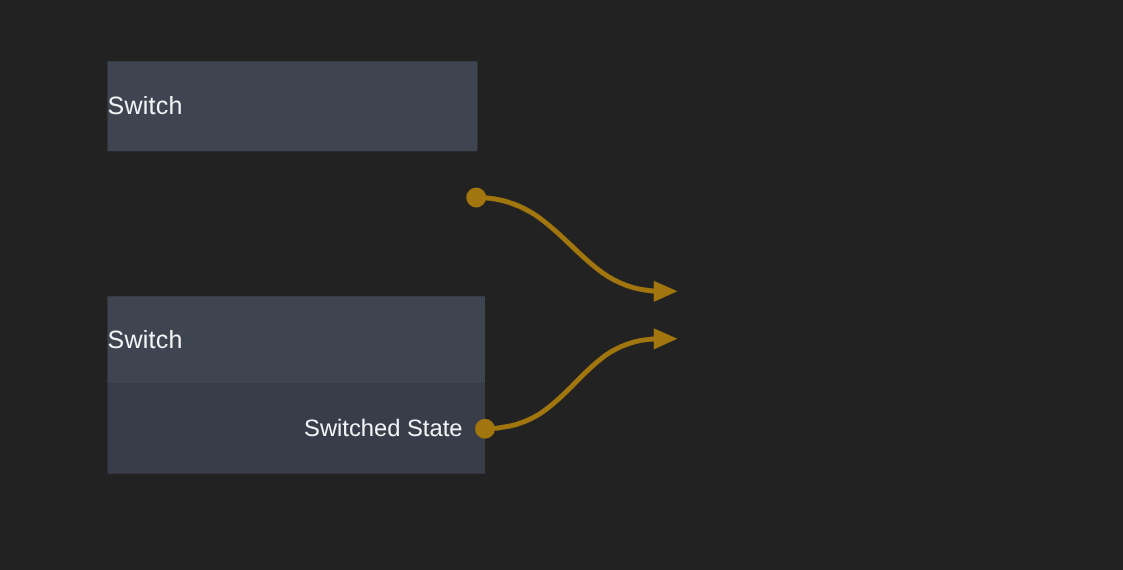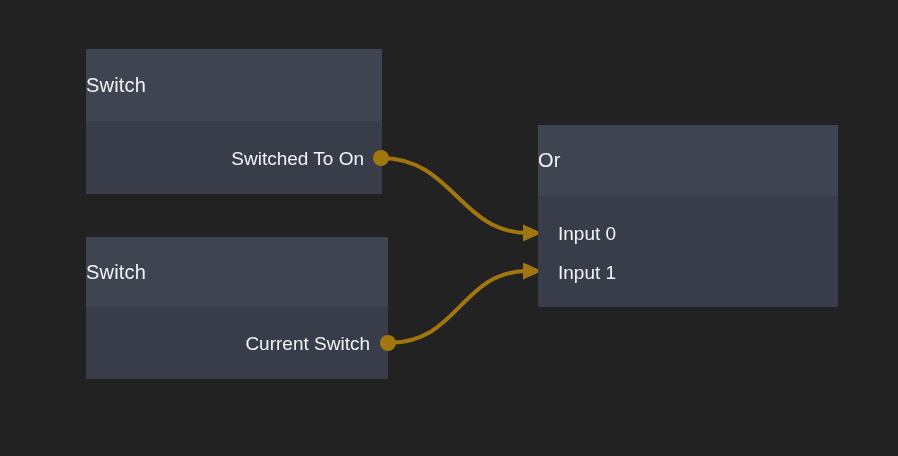--- a/index.html
+++ b/index.html
@@ -78,36 +78,24 @@
       <g>
         <path d="M 388 343 C 460 343, 460 271, 528 271" fill="none" stroke="#a2760f" stroke-width="4"></path>
         <polygon points="542,271 523,262.5 523,279.5" fill="#a2760f"></polygon>
       </g>
     </svg>
 
 <div class="node" style="left: 86px; top: 49px; width: 296px; height: 145px; color: rgb(241, 243, 245);">
       <div class="node-header" style="height: 72px; background: rgb(62, 68, 80);">
         <span>Switch</span>
       </div>
-      <div class="node-body" style="top: 72px; background: rgb(56, 61, 73);">
-        <div class="port-row output" style="top: 17.5px;"><span>Switched To On</span></div>
-      </div>
       <div class="port-dot" style="left: 287px; top: 101px; background: rgb(162, 118, 15);"></div>
     </div>
     <div class="node" style="left: 86px; top: 237px; width: 302px; height: 142px; color: rgb(241, 243, 245);">
       <div class="node-header" style="height: 70px; background: rgb(62, 68, 80);">
         <span>Switch</span>
       </div>
       <div class="node-body" style="top: 70px; background: rgb(56, 61, 73);">
-        <div class="port-row output" style="top: 16.5px;"><span>Current Switch</span></div>
+        <div class="port-row output" style="top: 16.5px;"><span>Switched State</span></div>
       </div>
       <div class="port-dot" style="left: 294px; top: 98px; background: rgb(162, 118, 15);"></div>
-    </div>
-    <div class="node" style="left: 538px; top: 125px; width: 300px; height: 182px; color: rgb(241, 243, 245);">
-      <div class="node-header" style="height: 71px; background: rgb(62, 68, 80);">
-        <span>Or</span>
-      </div>
-      <div class="node-body" style="top: 71px; background: rgb(56, 61, 73);">
-        <div class="port-row input" style="top: 17.5px;"><span>Input 0</span></div>
-        <div class="port-row input" style="top: 56.5px;"><span>Input 1</span></div>
-      </div>
     </div>
   </div>
 
 </body></html>

